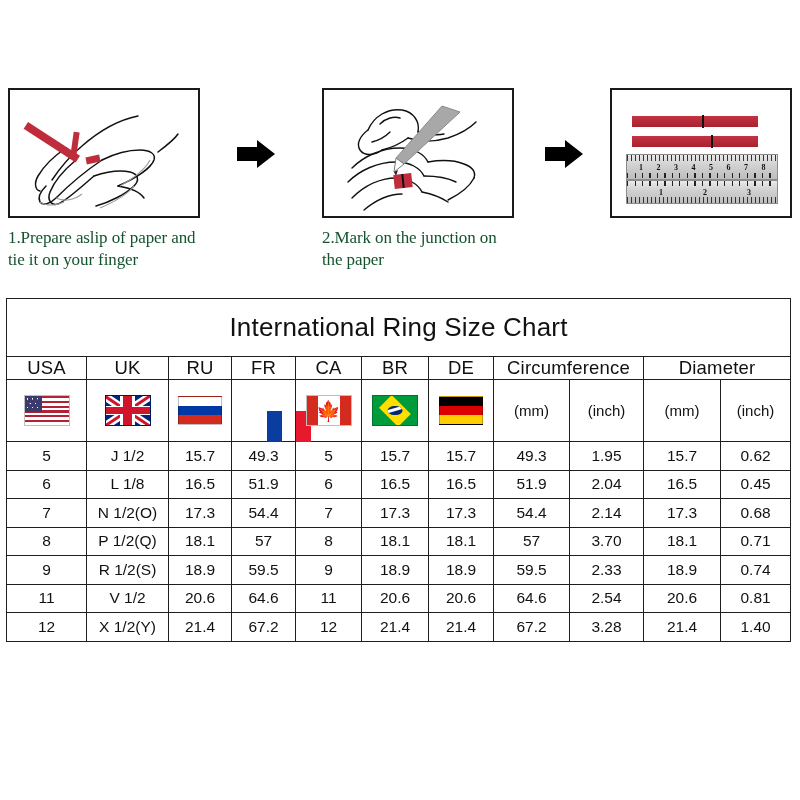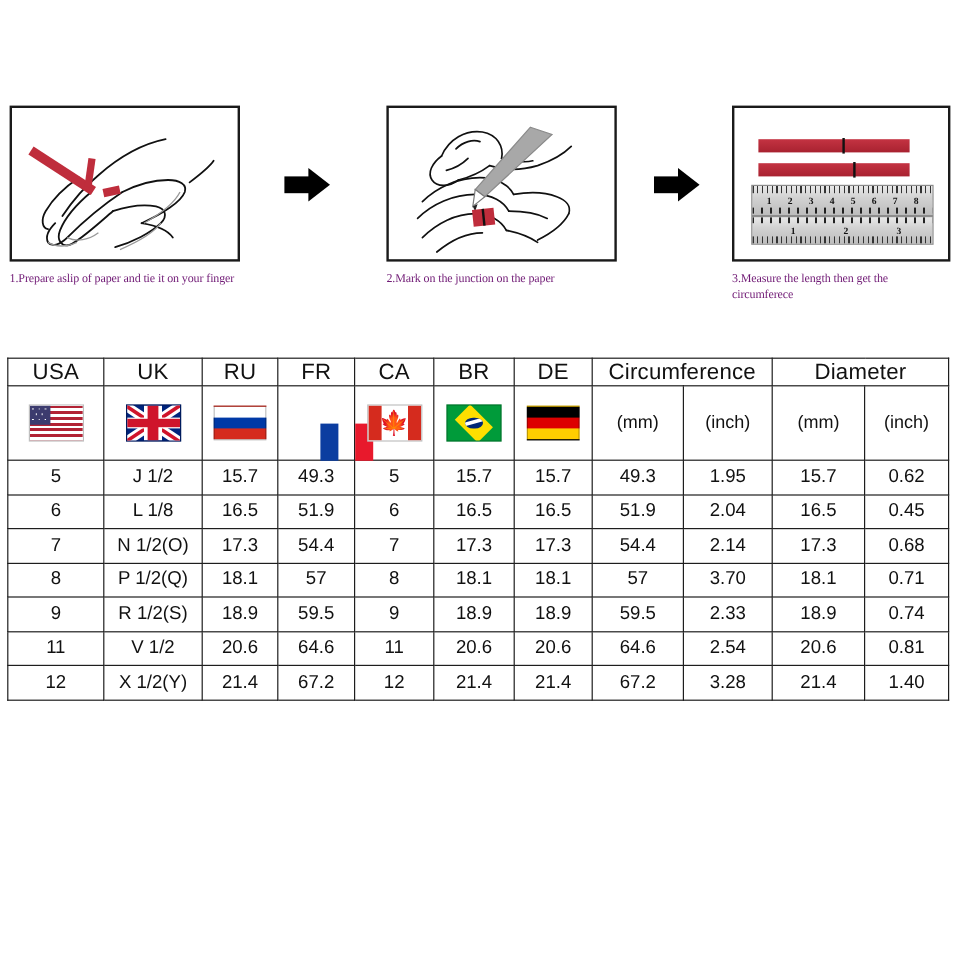--- a/index.html
+++ b/index.html
@@ -22,22 +22,22 @@
     top: 88px;
   }
   .step-box {
     border: 2px solid #1a1a1a;
     background: #fff;
     position: relative;
     overflow: hidden;
   }
   .step-caption {
     font-family: "Liberation Serif", serif;
-    font-size: 10px;
-    color: #701a75;
+    font-size: 17px;
+    color: #14532d;
     line-height: 1.28;
     margin-top: 9px;
     letter-spacing: -0.1px;
   }
   #step1 { left: 8px;   width: 192px; }
   #step2 { left: 306px; width: 192px; margin-left: 16px; }
   #step3 { left: 610px; width: 182px; }
   #step1 .step-box { width: 192px; height: 130px; }
   #step2 .step-box { width: 192px; height: 130px; }
   #step3 .step-box { width: 182px; height: 130px; }
@@ -363,40 +363,42 @@
         </div>
 
       <div class="ruler" id="ruler-bottom" style="left:14px; top:90px; width:152px; height:24px;">
         <div class="bigticks" style="top:0;"></div>
         <div class="edge-ticks" style="bottom:0;"></div>
       <span class="num" style="left: 32px; top: 7px;">1</span>
           <span class="num" style="left: 76px; top: 7px;">2</span>
           <span class="num" style="left: 120px; top: 7px;">3</span>
         </div>
     </div>
-    <div class="step-caption">3.Measure the length then get the circumferece</div>
   </div>
 </div>
 
 <div id="chart-wrap">
   <table class="rsc">
     <colgroup>
       <col style="width:80px">
       <col style="width:82px">
       <col style="width:63px">
       <col style="width:64px">
       <col style="width:66px">
       <col style="width:67px">
       <col style="width:65px">
       <col style="width:76px">
       <col style="width:74px">
       <col style="width:77px">
       <col style="width:70px">
     </colgroup>
     <tbody>
+      <tr>
+        <td class="title-cell" colspan="11">International Ring Size Chart</td>
+      </tr>
 
       <tr>
         <td class="hdr">USA</td>
         <td class="hdr">UK</td>
         <td class="hdr">RU</td>
         <td class="hdr">FR</td>
         <td class="hdr">CA</td>
         <td class="hdr">BR</td>
         <td class="hdr">DE</td>
         <td class="hdr" colspan="2">Circumference</td>

